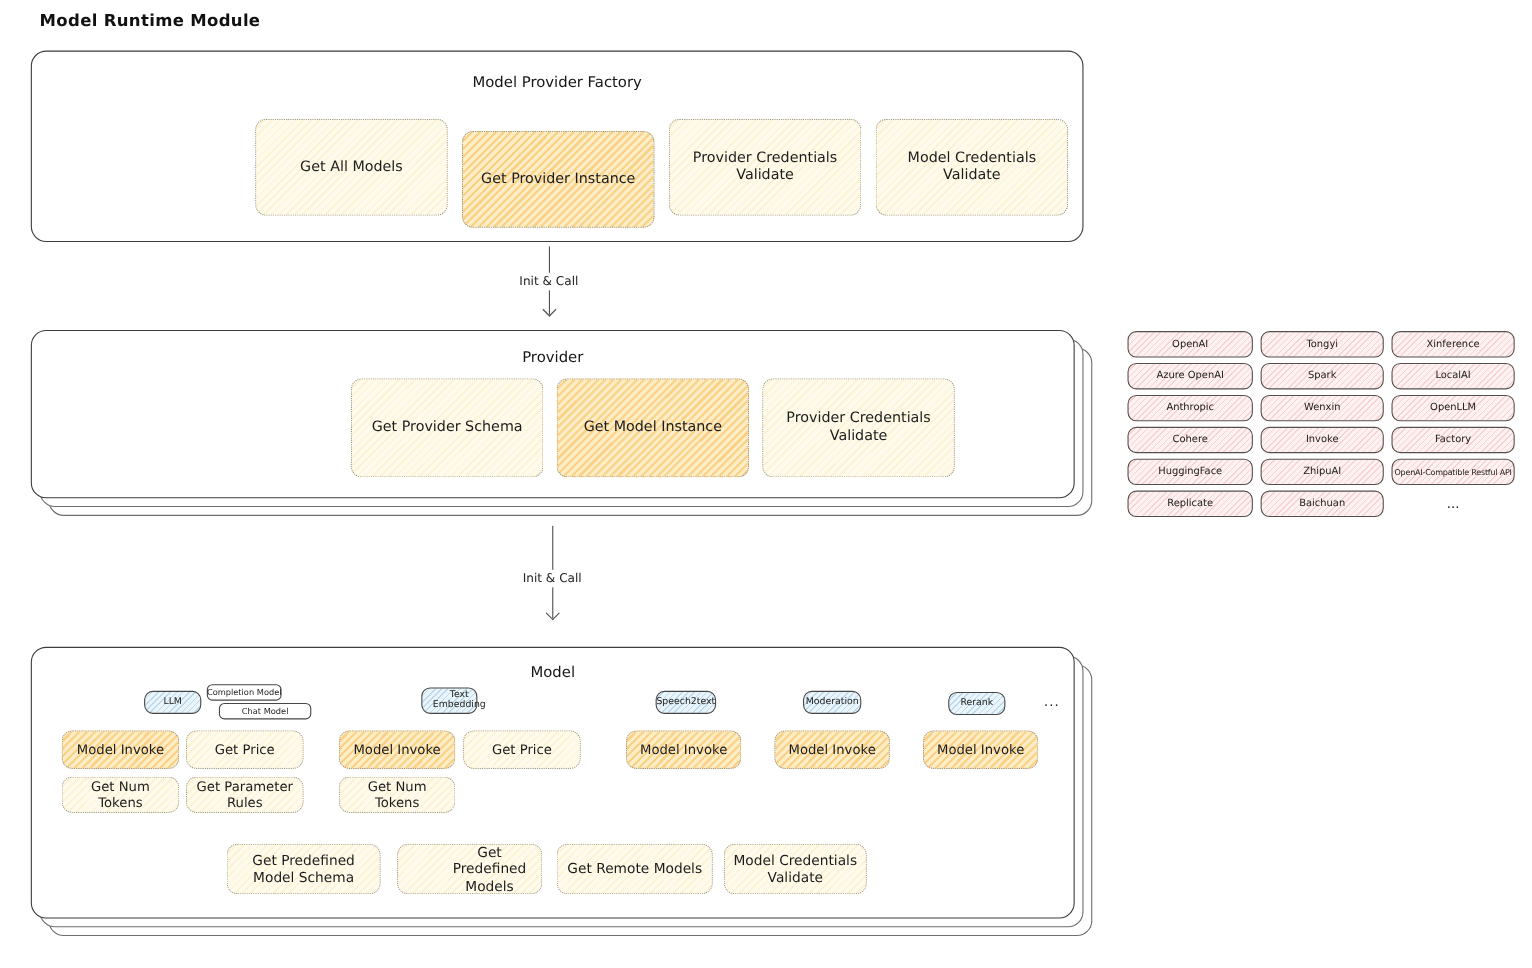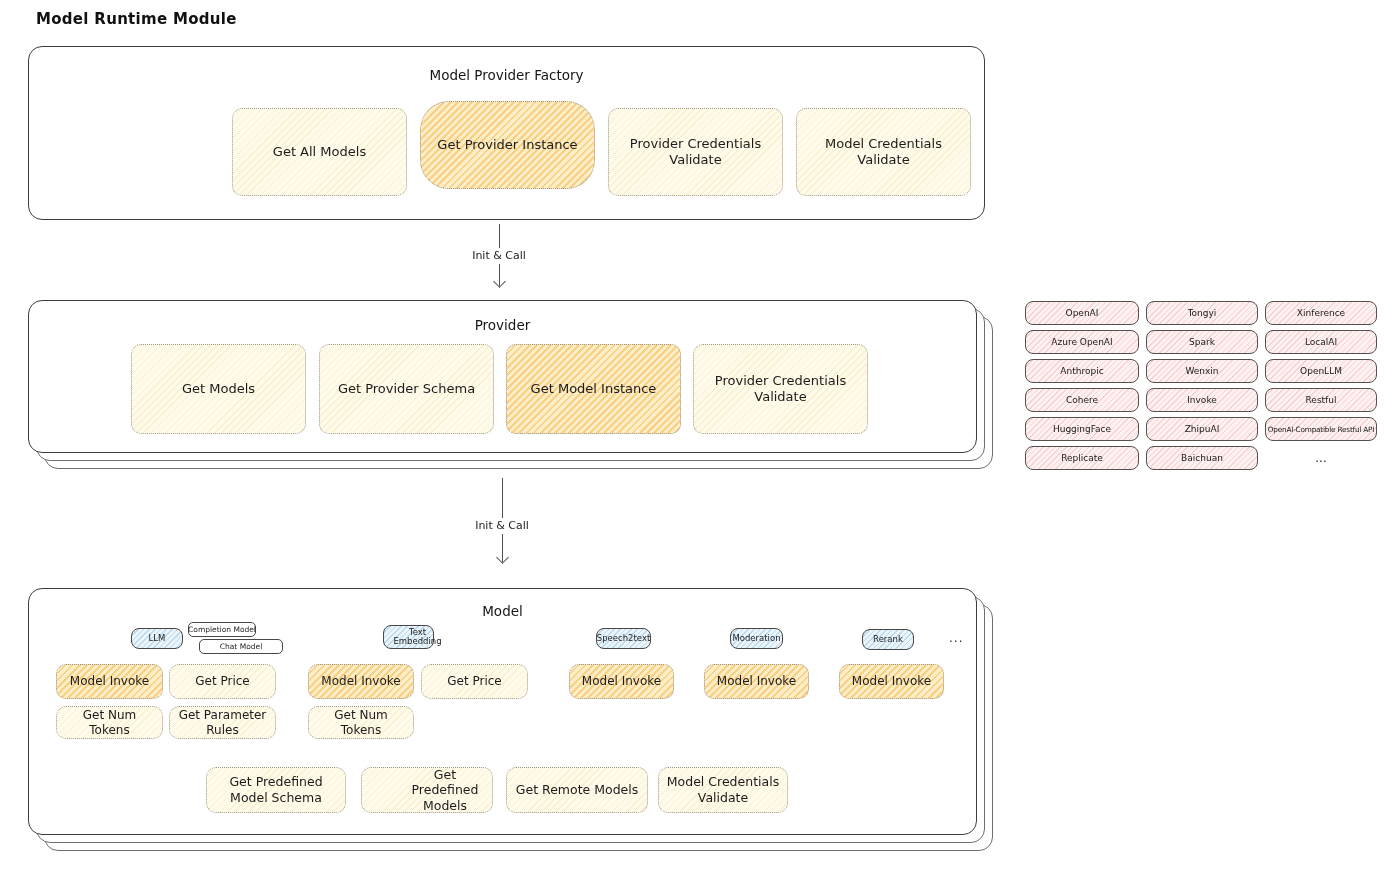--- a/index.html
+++ b/index.html
@@ -74,55 +74,54 @@
 </head>
 <body>
 
 <div id="stage">
 
   <div class="abs page-title">Model Runtime Module</div>
 
   <div class="abs panel" style="left:28px; top:46px; width:957px; height:174px;">
     <div class="panel-title" style="top:20px;">Model Provider Factory</div>
     <div class="fn-box fs13" style="left:203px; top:61px; width:175px; height:88px;">Get All Models</div>
-    <div class="fn-box hl fs13" style="left:391px; top:54px; width:175px; height:88px;border-radius:29px;">Get Provider Instance</div>
+    <div class="fn-box hl fs13" style="left:391px; top:72px; width:175px; height:88px;">Get Provider Instance</div>
     <div class="fn-box fs13" style="left:579px; top:61px; width:175px; height:88px;">Provider Credentials Validate</div>
     <div class="fn-box fs13" style="left:767px; top:61px; width:175px; height:88px;">Model Credentials Validate</div>
   </div>
 
   <div class="arrow" style="left:459px; top:224px;">
     <div class="seg" style="height:24px;"></div>
     <div class="lbl">Init &amp; Call</div>
     <div class="seg" style="height:22px;"></div>
     <div class="chev"></div>
   </div>
 
   <div class="abs panel-layer" style="left:44px; top:316px; width:949px; height:153px;"></div>
   <div class="abs panel-layer" style="left:36px; top:308px; width:949px; height:153px;"></div>
   <div class="abs panel" style="left:28px; top:300px; width:949px; height:153px;">
     <div class="panel-title" style="top:16px;">Provider</div>
-    <div class="fn-box fs13" style="left:102px; top:43px; width:175px; height:90px;">Get Models</div>
     <div class="fn-box fs13" style="left:290px; top:43px; width:175px; height:90px;">Get Provider Schema</div>
     <div class="fn-box hl fs13" style="left:477px; top:43px; width:175px; height:90px;">Get Model Instance</div>
     <div class="fn-box fs13" style="left:664px; top:43px; width:175px; height:90px;">Provider Credentials Validate</div>
   </div>
 
   <div class="abs pill-grid">
     <div class="pill">OpenAI</div>
     <div class="pill">Tongyi</div>
     <div class="pill">Xinference</div>
     <div class="pill">Azure OpenAI</div>
     <div class="pill">Spark</div>
     <div class="pill">LocalAI</div>
     <div class="pill">Anthropic</div>
     <div class="pill">Wenxin</div>
     <div class="pill">OpenLLM</div>
     <div class="pill">Cohere</div>
     <div class="pill">Invoke</div>
-    <div class="pill">Restful</div>
+    <div class="pill">Factory</div>
     <div class="pill">HuggingFace</div>
     <div class="pill">ZhipuAI</div>
     <div class="pill tight">OpenAI-Compatible Restful API</div>
     <div class="pill">Replicate</div>
     <div class="pill">Baichuan</div>
     <div class="pill-more">...</div>
   </div>
 
   <div class="arrow" style="left:462px; top:478px;">
     <div class="seg" style="height:40px;"></div>

